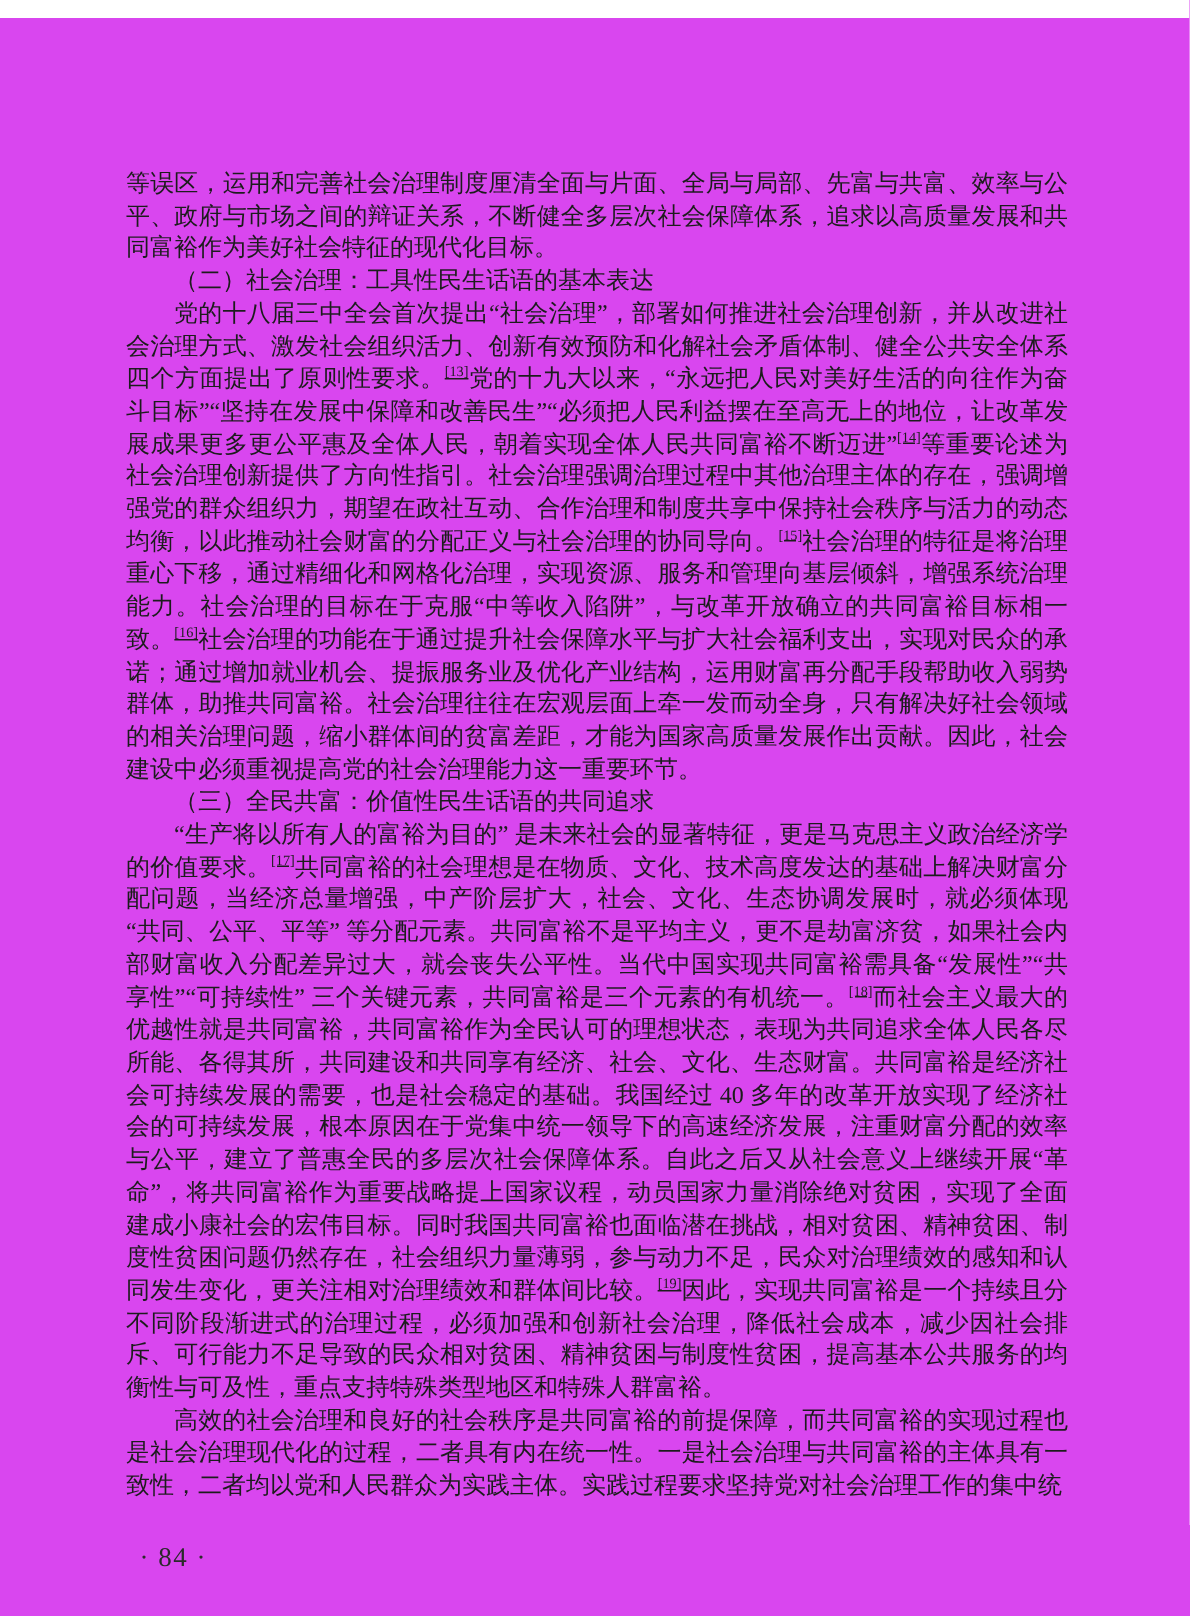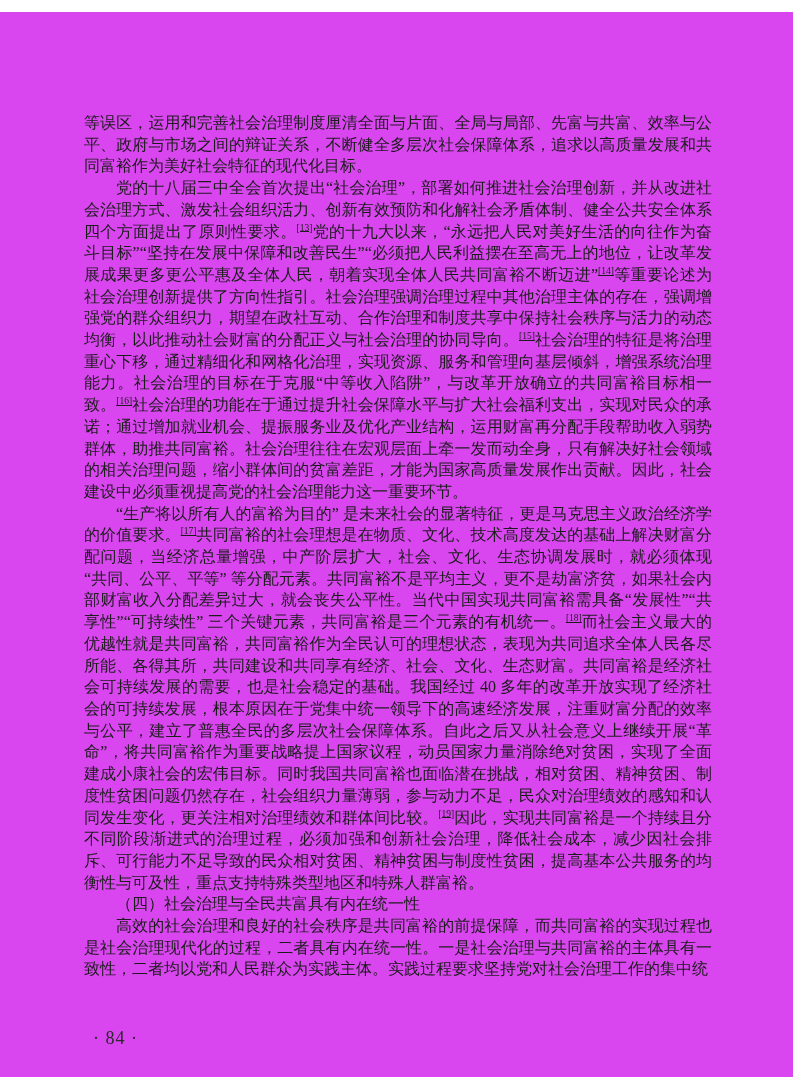--- a/index.html
+++ b/index.html
@@ -40,19 +40,20 @@
     letter-spacing:1px;
     color:#2a2a2a;
   }
 </style>
 </head>
 <body>
 
 <div class="page">
   <div class="content">
       <p class="no-indent">等误区，运用和完善社会治理制度厘清全面与片面、全局与局部、先富与共富、效率与公平、政府与市场之间的辩证关系，不断健全多层次社会保障体系，追求以高质量发展和共同富裕作为美好社会特征的现代化目标。</p>
+      <p>（二）社会治理：工具性民生话语的基本表达</p>
       <p>党的十八届三中全会首次提出“社会治理”，部署如何推进社会治理创新，并从改进社会治理方式、激发社会组织活力、创新有效预防和化解社会矛盾体制、健全公共安全体系四个方面提出了原则性要求。<sup>[13]</sup>党的十九大以来，“永远把人民对美好生活的向往作为奋斗目标”“坚持在发展中保障和改善民生”“必须把人民利益摆在至高无上的地位，让改革发展成果更多更公平惠及全体人民，朝着实现全体人民共同富裕不断迈进”<sup>[14]</sup>等重要论述为社会治理创新提供了方向性指引。社会治理强调治理过程中其他治理主体的存在，强调增强党的群众组织力，期望在政社互动、合作治理和制度共享中保持社会秩序与活力的动态均衡，以此推动社会财富的分配正义与社会治理的协同导向。<sup>[15]</sup>社会治理的特征是将治理重心下移，通过精细化和网格化治理，实现资源、服务和管理向基层倾斜，增强系统治理能力。社会治理的目标在于克服“中等收入陷阱”，与改革开放确立的共同富裕目标相一致。<sup>[16]</sup>社会治理的功能在于通过提升社会保障水平与扩大社会福利支出，实现对民众的承诺；通过增加就业机会、提振服务业及优化产业结构，运用财富再分配手段帮助收入弱势群体，助推共同富裕。社会治理往往在宏观层面上牵一发而动全身，只有解决好社会领域的相关治理问题，缩小群体间的贫富差距，才能为国家高质量发展作出贡献。因此，社会建设中必须重视提高党的社会治理能力这一重要环节。</p>
+      <p>（三）全民共富：价值性民生话语的共同追求</p>
       <p>“生产将以所有人的富裕为目的” 是未来社会的显著特征，更是马克思主义政治经济学的价值要求。<sup>[17]</sup>共同富裕的社会理想是在物质、文化、技术高度发达的基础上解决财富分配问题，当经济总量增强，中产阶层扩大，社会、文化、生态协调发展时，就必须体现“共同、公平、平等” 等分配元素。共同富裕不是平均主义，更不是劫富济贫，如果社会内部财富收入分配差异过大，就会丧失公平性。当代中国实现共同富裕需具备“发展性”“共享性”“可持续性” 三个关键元素，共同富裕是三个元素的有机统一。<sup>[18]</sup>而社会主义最大的优越性就是共同富裕，共同富裕作为全民认可的理想状态，表现为共同追求全体人民各尽所能、各得其所，共同建设和共同享有经济、社会、文化、生态财富。共同富裕是经济社会可持续发展的需要，也是社会稳定的基础。我国经过 40 多年的改革开放实现了经济社会的可持续发展，根本原因在于党集中统一领导下的高速经济发展，注重财富分配的效率与公平，建立了普惠全民的多层次社会保障体系。自此之后又从社会意义上继续开展“革命”，将共同富裕作为重要战略提上国家议程，动员国家力量消除绝对贫困，实现了全面建成小康社会的宏伟目标。同时我国共同富裕也面临潜在挑战，相对贫困、精神贫困、制度性贫困问题仍然存在，社会组织力量薄弱，参与动力不足，民众对治理绩效的感知和认同发生变化，更关注相对治理绩效和群体间比较。<sup>[19]</sup>因此，实现共同富裕是一个持续且分不同阶段渐进式的治理过程，必须加强和创新社会治理，降低社会成本，减少因社会排斥、可行能力不足导致的民众相对贫困、精神贫困与制度性贫困，提高基本公共服务的均衡性与可及性，重点支持特殊类型地区和特殊人群富裕。</p>
-      <p>（四）社会治理与全民共富具有内在统一性</p>
       <p>高效的社会治理和良好的社会秩序是共同富裕的前提保障，而共同富裕的实现过程也是社会治理现代化的过程，二者具有内在统一性。一是社会治理与共同富裕的主体具有一致性，二者均以党和人民群众为实践主体。实践过程要求坚持党对社会治理工作的集中统</p>
     </div>
   <div class="page-num">· 84 ·</div>
 </div>
 
 </body></html>

